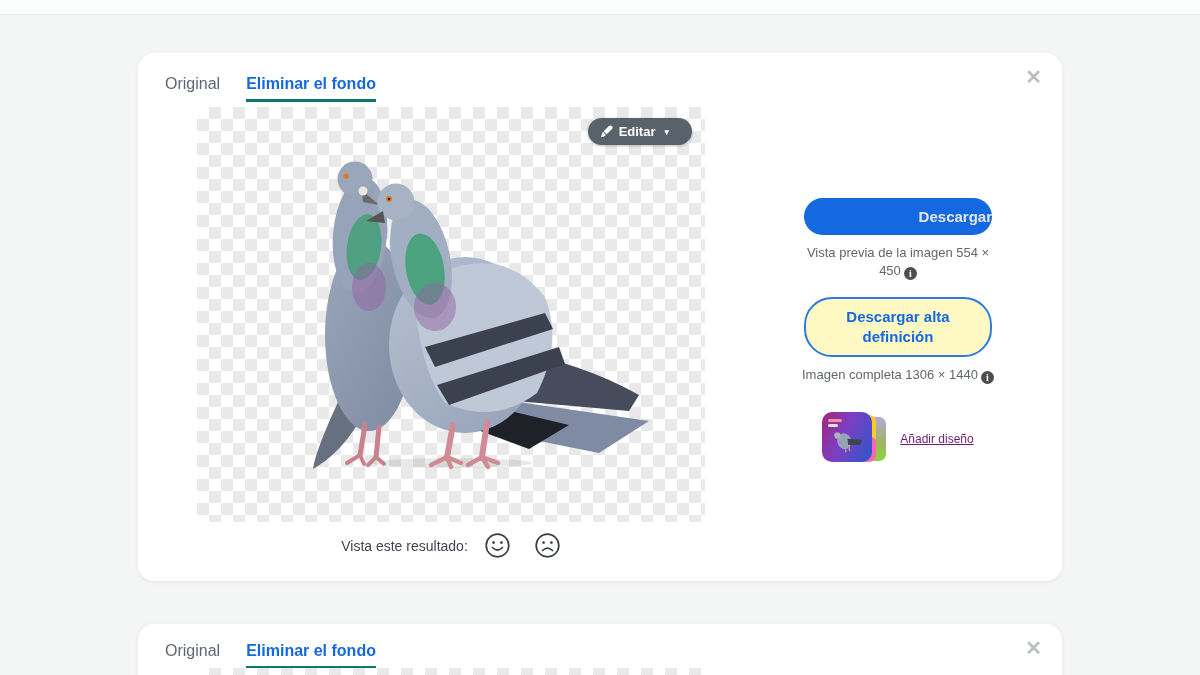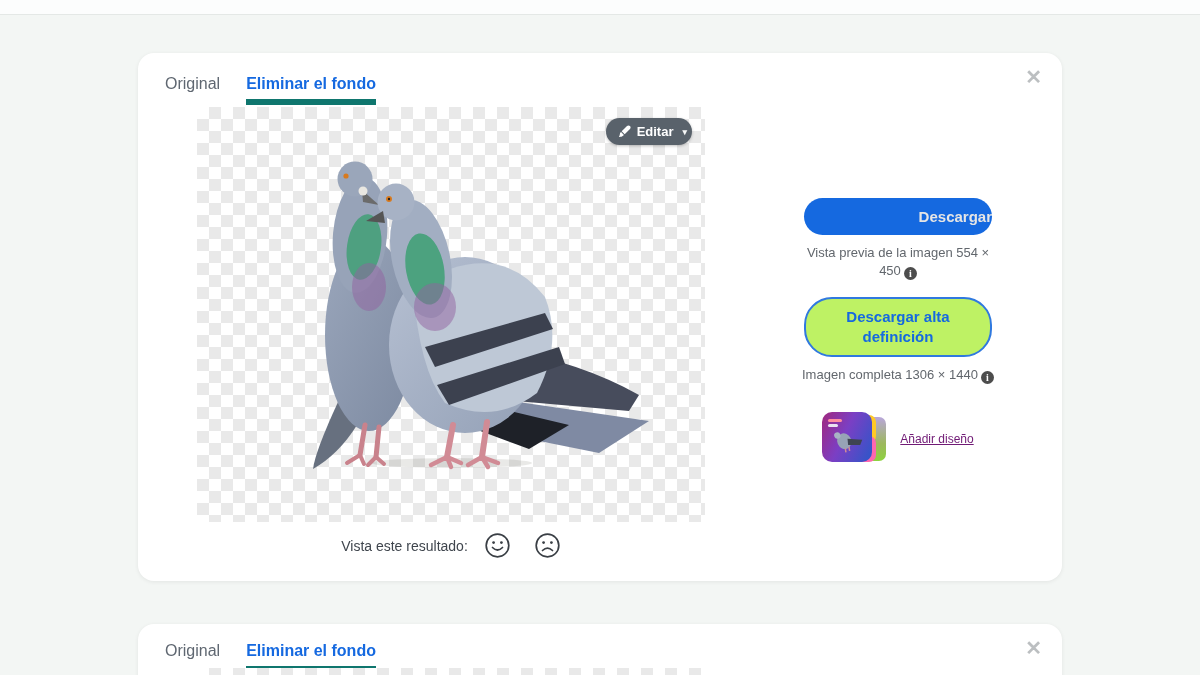--- a/index.html
+++ b/index.html
@@ -15,38 +15,38 @@
   .card {
     position:absolute; left:138px; width:924px; background:#fff;
     border-radius:16px; box-shadow:0 1px 4px rgba(0,0,0,.07);
   }
   #card1 { top:53px; height:528px; }
   #card2 { top:624px; height:280px; }
   .tabs { position:absolute; left:27px; top:22px; display:flex; gap:26px; font-size:16px; }
   #card2 .tabs { top:18px; }
   .tab { padding-bottom:6px; cursor:pointer; }
   .tab.inactive { color:#5f6771; }
-  .tab.active { color:#1569e0; font-weight:bold; border-bottom:6px solid #0f766e; }
+  .tab.active { color:#1569e0; font-weight:bold; border-bottom:3px solid #0f766e; }
   .close-btn {
     position:absolute; top:10px; right:16px; font-size:20px; font-weight:bold;
     color:#bcbfc1; cursor:pointer; line-height:1; padding:4px;
   }
   .image-area {
     position:absolute; left:59px; top:54px; width:508px; height:415px;
     background-color:#fff;
     background-image:
       linear-gradient(45deg,#e9e9e9 25%,transparent 25%,transparent 75%,#e9e9e9 75%),
       linear-gradient(45deg,#e9e9e9 25%,transparent 25%,transparent 75%,#e9e9e9 75%);
     background-size:24px 24px; background-position:0 0,12px 12px;
   }
   #card2 .image-area { top:44px; height:230px; }
   .pigeons-svg { position:absolute; left:0; top:0; }
   .edit-pill {
     position:absolute; top:11px; right:13px; height:27px; background:#59626b;
-    border-radius:14px; display:flex; align-items:center; padding:0 5px 0 12px;
+    border-radius:14px; display:flex; align-items:center; padding:0 23px 0 12px;
     color:#fff; font-size:13px; font-weight:bold; cursor:pointer;
     box-shadow:0 1px 3px rgba(0,0,0,.25);
   }
   .edit-pill .brush { margin-right:6px; display:flex; }
   .edit-caret { font-size:9px; margin-left:9px; opacity:.95; }
   .rate-row {
     position:absolute; left:59px; top:479px; width:508px; display:flex;
     justify-content:center; align-items:center; font-size:14px; color:#3f454d;
   }
   .face { margin-left:16px; cursor:pointer; display:flex; }
@@ -60,21 +60,21 @@
   .caption {
     width:202px; margin:9px 0 0 -7px; font-size:13px; color:#62676d; line-height:1.35;
   }
   .info-badge {
     display:inline-block; width:13px; height:13px; border-radius:50%;
     background:#4d4d4d; color:#fff; font-size:10px; font-weight:bold;
     font-family:"Liberation Serif", serif; line-height:13px; text-align:center;
     vertical-align:-2px; margin-left:3px;
   }
   .btn-outline {
-    display:block; width:188px; margin-top:17px; background:#bef264;
+    display:block; width:188px; margin-top:17px; background:#fef9c3;
     border:2px solid #3079df; border-radius:28px; color:#1569e0; font-weight:bold;
     font-size:15px; line-height:1.35; padding:8px 14px; cursor:pointer; font-family:inherit;
   }
   .add-design { margin-top:28px; display:flex; align-items:center; justify-content:center; gap:10px; cursor:pointer; }
   .design-stack { position:relative; width:68px; height:54px; flex:0 0 auto; }
   .dcard { position:absolute; border-radius:7px; }
   .dcard.lavgreen { left:40px; top:5px; width:24px; height:44px; background:linear-gradient(180deg,#b9a6dc 0%,#9db85e 60%,#8ed23f 100%); }
   .dcard.yellow  { left:28px; top:3px; width:26px; height:28px; background:#ffc926; }
   .dcard.pink    { left:30px; top:24px; width:24px; height:26px; background:#ff66b0; }
   .dcard.main {

